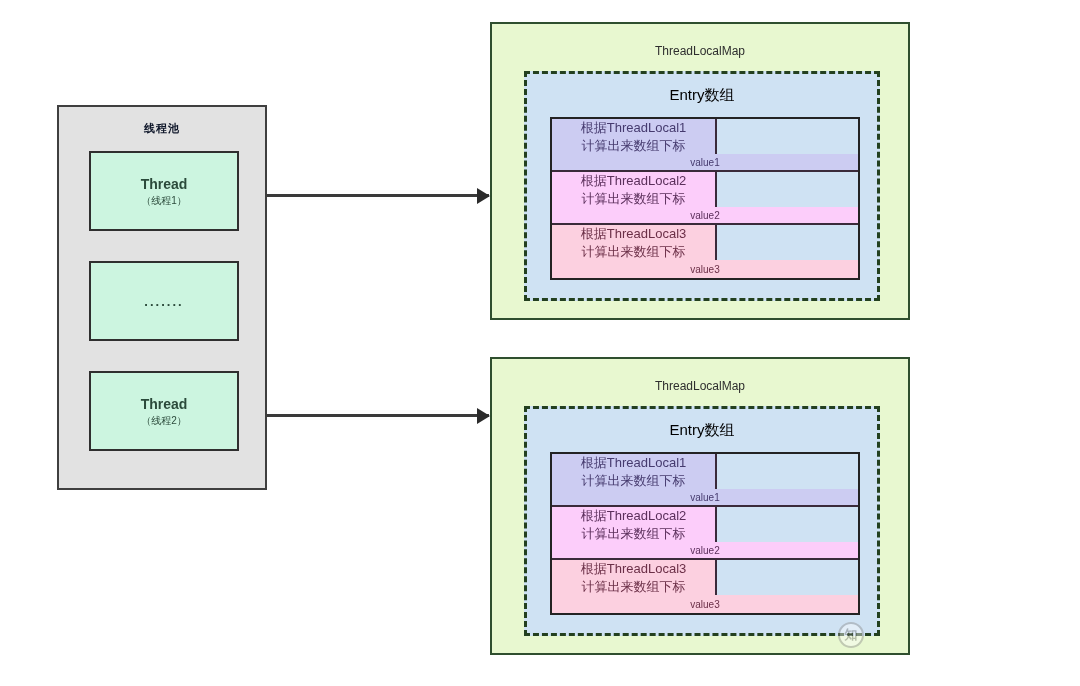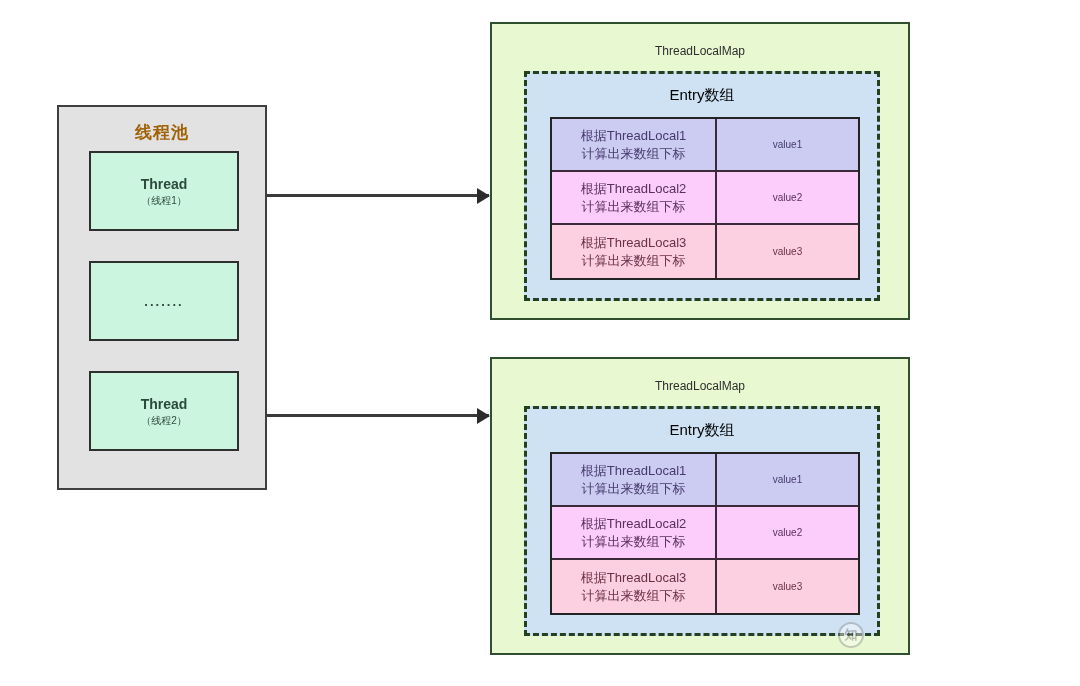--- a/index.html
+++ b/index.html
@@ -13,21 +13,21 @@
 
   
   .pool {
     position: absolute;
     left: 57px; top: 105px; width: 210px; height: 385px;
     background: #e2e2e2;
     border: 2px solid #3f3f3f;
   }
   .pool-title {
     position: absolute; top: 14px; left: 0; width: 100%;
-    text-align: center; font-size: 17px; font-weight: bold; color: #a16207;
+    text-align: center; font-size: 11px; font-weight: bold; color: #0f172a;
     letter-spacing: 1px;
   }
   .thread-box {
     position: absolute; left: 30px; width: 150px; height: 80px;
     background: #ccf5e0;
     border: 2px solid #2f2f2f;
     display: flex; flex-direction: column;
     align-items: center; justify-content: center;
     color: #2b4a3b;
   }
@@ -69,21 +69,21 @@
     border: 3px dashed #23401f;
   }
   .entry-title {
     position: absolute; top: 12px; left: 0; width: 100%;
     text-align: center; font-size: 15px; color: #000000;
   }
   .entry-table {
     position: absolute; left: 23px; top: 43px; width: 310px;
     border: 2px solid #232323;
   }
-  .entry-row { display: flex; height: 53px; border-bottom: 2px solid #3a2a3a; }
+  .entry-row { display: flex; height: 53px; border-bottom: 2px solid #3a2a3a; flex-direction: column; }
   .entry-row:last-child { border-bottom: none; }
   .entry-key {
     width: 165px; border-right: 2px solid #3a2a3a;
     display: flex; flex-direction: column;
     align-items: center; justify-content: center;
     font-size: 13px; line-height: 1.35; color: #4a3060; white-space: nowrap;
   }
   .entry-val {
     flex: 1; display: flex; align-items: center; justify-content: center;
     font-size: 10px; color: #3b3050;

